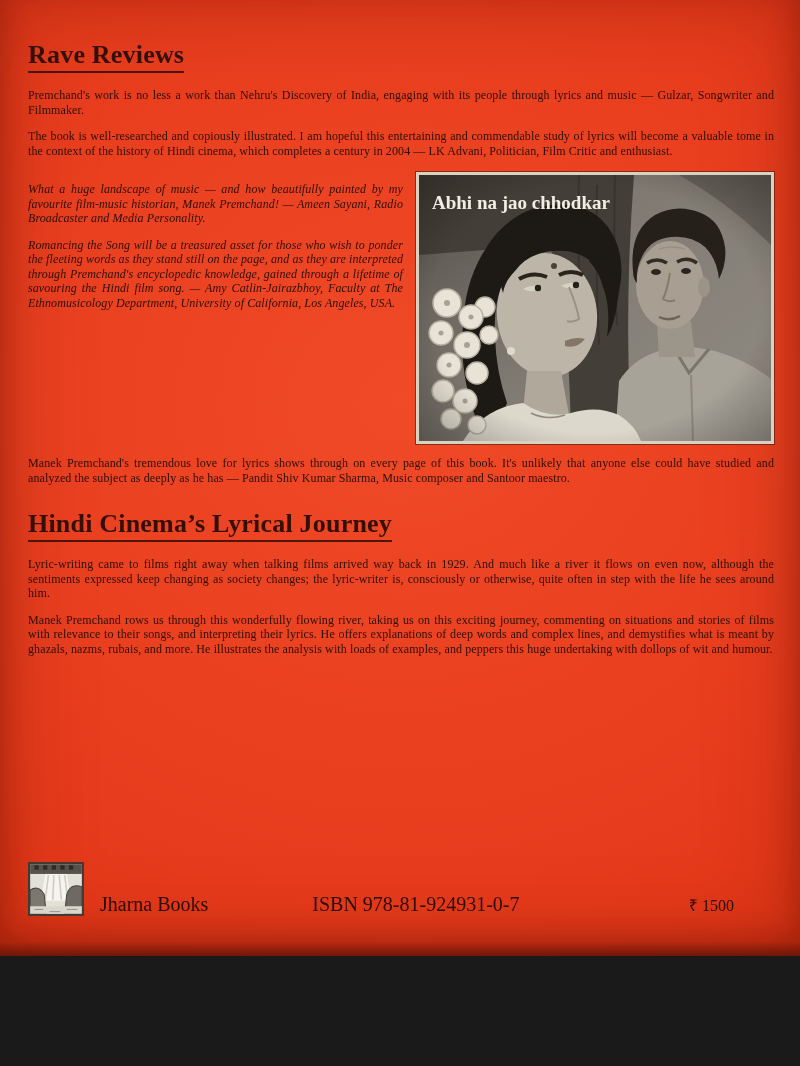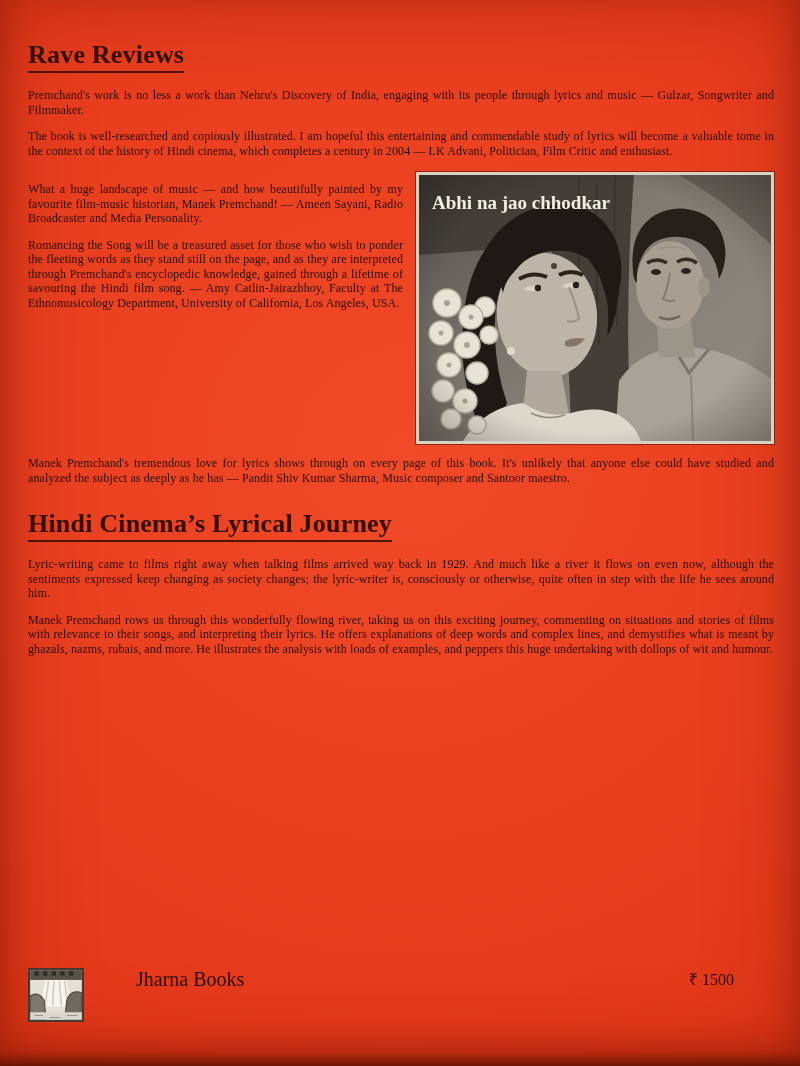--- a/index.html
+++ b/index.html
@@ -1,18 +1,18 @@
 <!DOCTYPE html>
 <html><head>
 <meta charset="utf-8">
 <style>
   html,body { margin:0; padding:0; background:#1a1a1a; }
   .cover {
     position:relative;
-    width:800px; height:1066px;
+    width:800px; height:956px;
     box-sizing:border-box;
     padding:40px 26px 0 28px;
     overflow:hidden;
     font-family:"Liberation Serif", serif;
     background:
       radial-gradient(130% 95% at 50% 42%, #f04a28 0%, #e73c1d 52%, #de3414 80%, #cc2c0e 100%);
     box-shadow: inset 0 0 90px rgba(120,22,0,.38), inset 0 -16px 30px rgba(70,10,0,.35);
   }
   .cover::after {
     content:""; position:absolute; left:0; right:0; bottom:0; height:14px;
@@ -23,31 +23,31 @@
     font-size:26px; font-weight:700; line-height:1.12;
     color:#330f04; margin:0 0 15px;
     letter-spacing:.2px;
   }
   h2 .ul { display:inline-block; border-bottom:2px solid rgba(48,14,4,.85); padding-bottom:2px; }
   p.para {
     font-size:12px; line-height:1.21; text-align:justify;
     color:#2e0e05; margin:12px 0 12px; letter-spacing:.1px;
   }
   .photo-row { display:flex; gap:13px; margin-top:2px; }
-  .col-left { flex:1 1 auto; min-width:0; }
+  .col-left { flex:1 1 auto; min-width:0;font-style:italic; }
   .still {
     flex:0 0 auto; width:352px; height:266px; margin:2px 0 0;
     border:3px solid #d9d2c2; outline:1px solid rgba(35,15,8,.5);
     background:#7d7870;
   }
   .still svg { display:block; }
   .journey-heading { margin-top:24px !important; }
   .footer {
     position:absolute; left:28px; right:26px; bottom:40px; height:58px;
-    display:flex; align-items:flex-start;gap:36px;
+    display:flex; align-items:flex-end;
   }
   .logo-box { width:56px; height:54px; flex:0 0 auto; }
   .logo-box svg { display:block; }
   .publisher { margin-left:16px; font-size:20px; color:#2c0d04; }
   .isbn { position:absolute; left:52%; transform:translateX(-50%); font-size:20px; color:#2c0d04; }
   .price { position:absolute; right:40px; font-size:16px; color:#2c0d04;
            font-family:Liberation Serif, serif; }
 </style>
 </head>
 <body>
@@ -187,16 +187,17 @@
         <path d="M50,48 L50,23 Q40,19 36,30 L34,48 Z" fill="#6f6a61" stroke="#4a463f" stroke-width="1"></path>
         <rect x="2" y="41" width="48" height="7" fill="#d9d6cd"></rect>
         <g stroke="#9b968c" stroke-width="1">
           <path d="M6,44 H14"></path>
             <path d="M20,46 H30"></path>
             <path d="M36,44 H46"></path>
         </g>
       </svg>
     </span>
     <span class="publisher">Jharna Books</span>
+    <span class="isbn">ISBN 978-81-924931-0-7</span>
     <span class="price">₹ 1500</span>
   </div>
 
 </div>
 
 </body></html>

